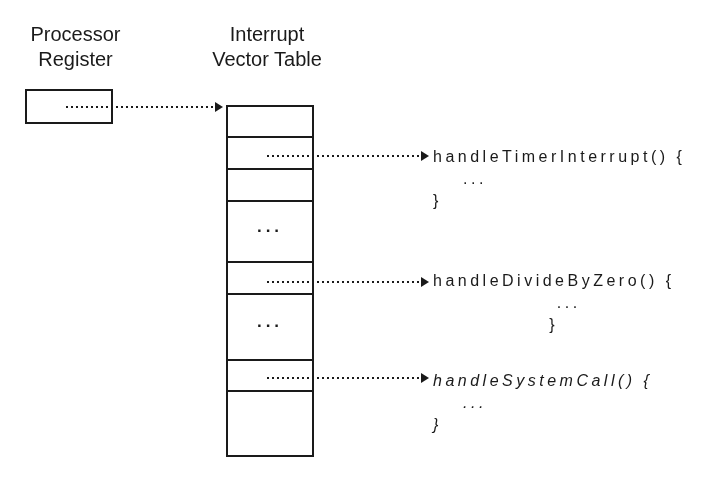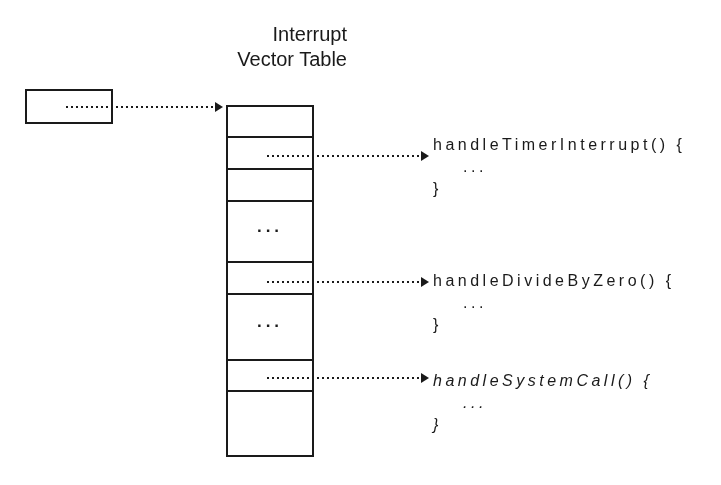--- a/index.html
+++ b/index.html
@@ -21,21 +21,21 @@
   .diagram-label {
     position: absolute;
     top: 22px;
     font-size: 20px;
     line-height: 25px;
     text-align: center;
     white-space: pre-line;
     color: #1a1a1a;
   }
   .label-processor { left: 8px;  width: 135px; }
-  .label-ivt       { left: 187px; width: 160px; text-align: right; }
+  .label-ivt       { left: 187px; width: 160px; }
 
   
   .register-box {
     position: absolute;
     left: 25px;
     top: 89px;
     width: 88px;
     height: 35px;
     border: 2.5px solid #1a1a1a;
     box-sizing: border-box;
@@ -110,30 +110,32 @@
   
   .code-block {
     position: absolute;
     left: 433px;
     font-size: 16px;
     line-height: 22px;
     letter-spacing: 3.5px;
     white-space: nowrap;
     color: #1a1a1a;
   }
-  .code-1 { top: 134px; }
-  .code-2 { top: 270px; }
+  .code-1 { top: 146px; }
+  .code-2 { top: 270px; text-align: center; }
   .code-3 { top: 370px; font-style: italic; }
   .code-block .body-line  { padding-left: 30px; }
 </style>
 </head>
 <body>
 
 <div class="canvas">
 
+  <div class="diagram-label label-processor">Processor
+Register</div>
 
   <div class="diagram-label label-ivt">Interrupt
 Vector Table</div>
 
   <div class="register-box"></div>
 
   <div class="arrow arrow-register">
     <span class="dots"></span>
     <span class="head"></span>
   </div>

